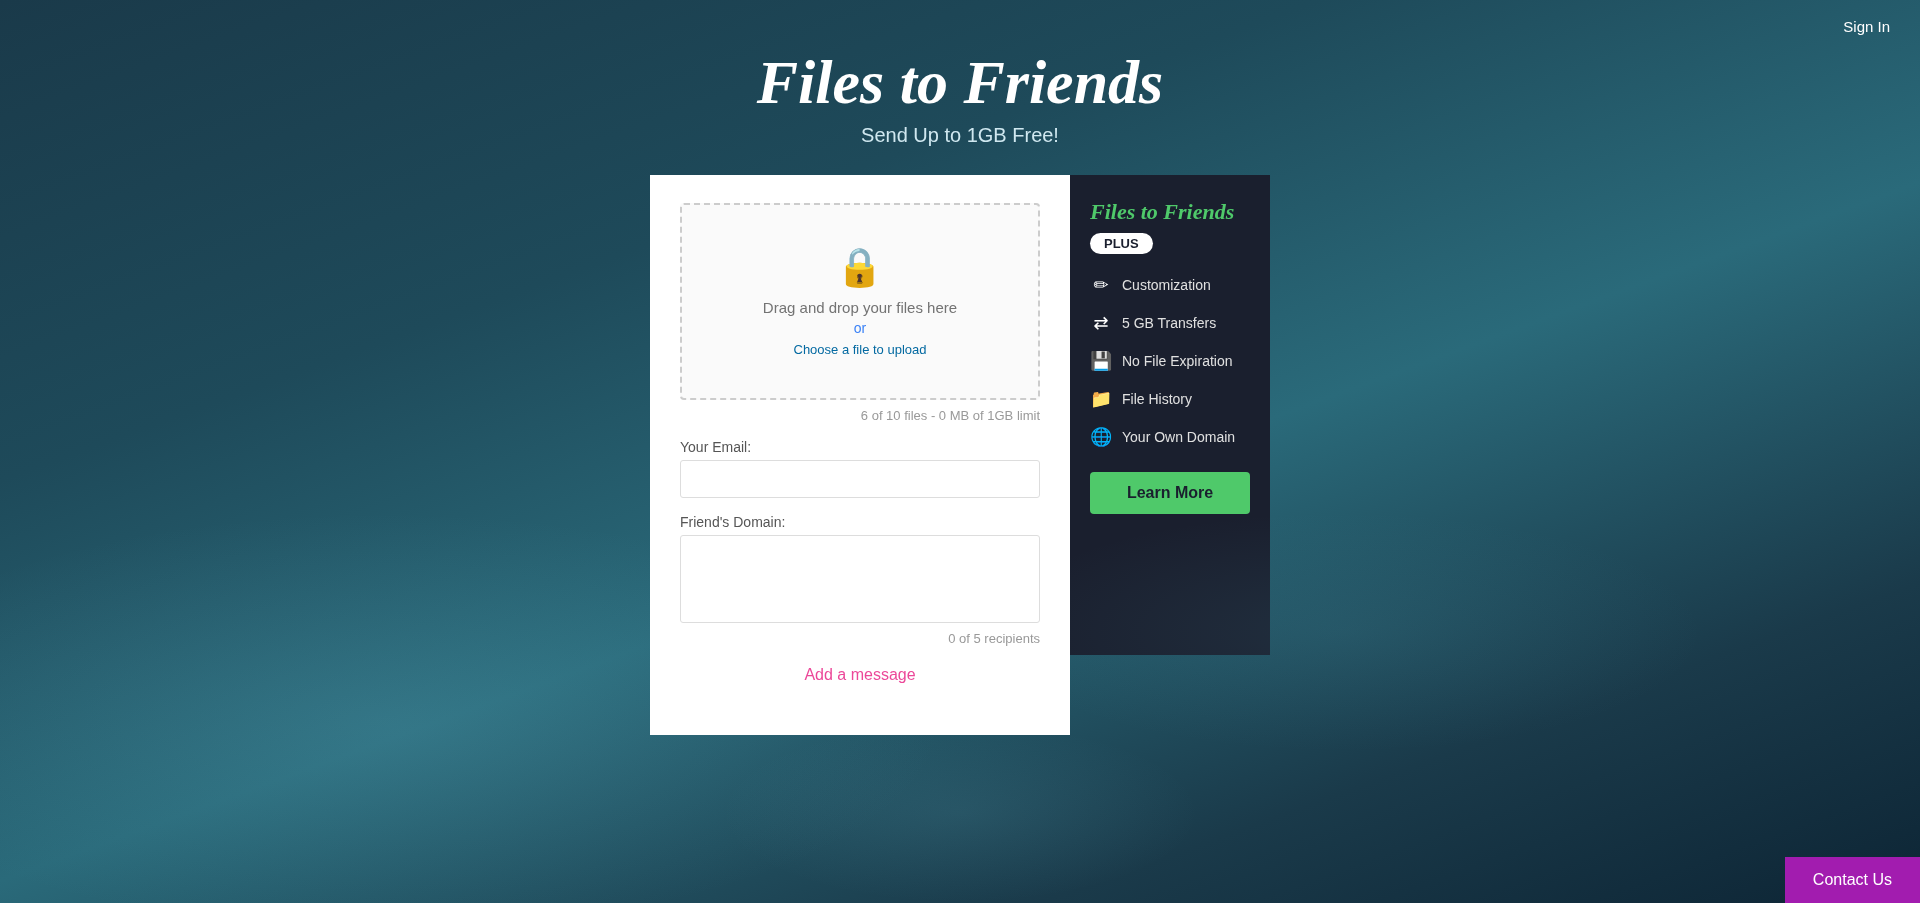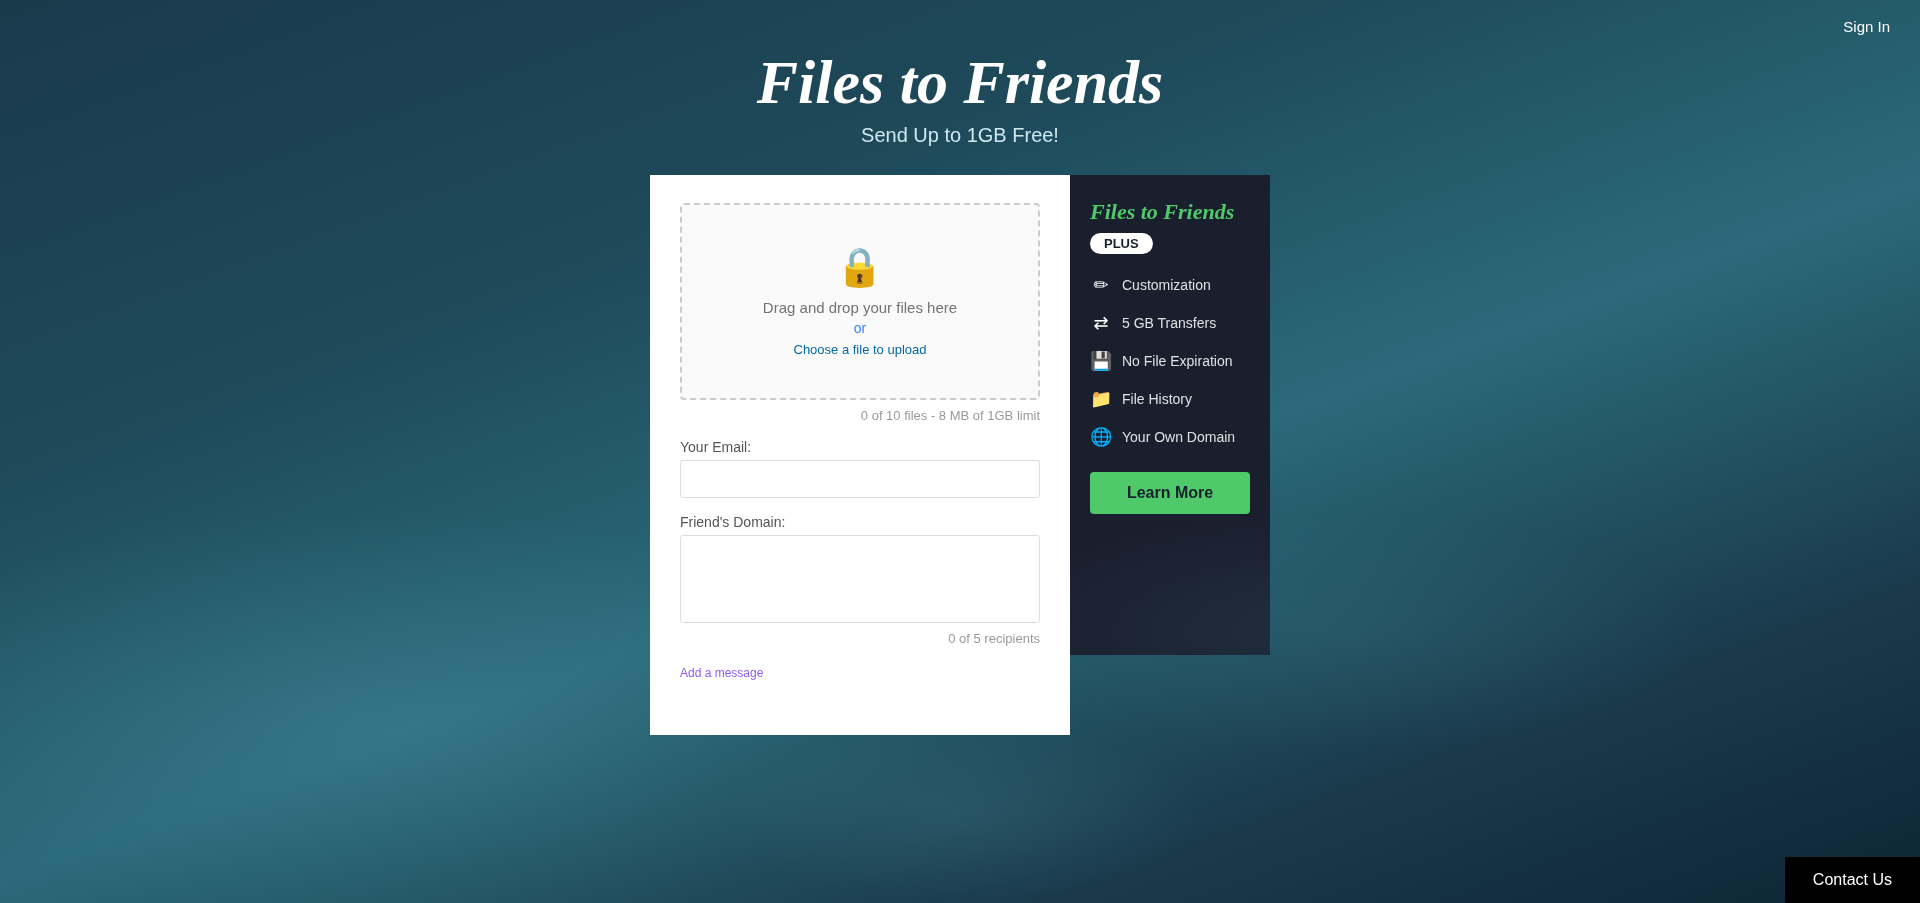--- a/index.html
+++ b/index.html
@@ -155,25 +155,26 @@
     }
 
     .recipient-counter {
       text-align: right;
       color: #999;
       font-size: 13px;
       margin-bottom: 20px;
     }
 
     .add-message-link {
-      color: #8b5cf6;
-      font-size: 12px;
+      color: #ec4899;
+      font-size: 16px;
       cursor: pointer;
       text-decoration: none;
       display: block;
+      text-align: center;
     }
 
     
     .plus-card {
       background: #1a1f2e;
       width: 200px;
       min-height: 480px;
       padding: 24px 20px 28px;
       color: #fff;
     }
@@ -227,21 +228,21 @@
       font-weight: bold;
       cursor: pointer;
       margin-top: 8px;
     }
 
     
     .contact-us {
       position: absolute;
       bottom: 0;
       right: 0;
-      background: #000000;
+      background: #a21caf;
       color: #fff;
       padding: 14px 28px;
       font-size: 16px;
       cursor: pointer;
       border: none;
     }
   </style>
 </head>
 <body>
 
@@ -256,21 +257,21 @@
 
   <div class="form-card">
 
     
     <div class="drop-zone">
       <span class="lock-icon">🔒</span>
       <div class="drop-text">Drag and drop your files here</div>
       <div class="drop-or">or</div>
       <a class="choose-link">Choose a file to upload</a>
     </div>
-    <div class="file-counter">0 of 10 files - 8 MB of 1GB limit</div>
+    <div class="file-counter">6 of 10 files - 0 MB of 1GB limit</div>
 
     
     <label class="field-label">Your Email:</label>
     <input class="text-input" type="email" style="">
 
     
     <label class="field-label">Friend's Domain:</label>
     <textarea class="textarea-input" style=""></textarea>
     <div class="recipient-counter">0 of 5 recipients</div>
 

